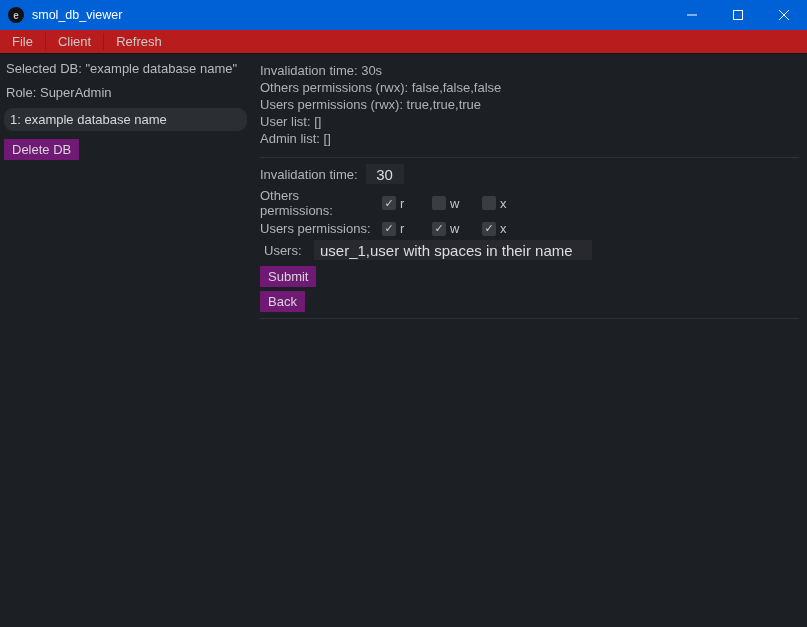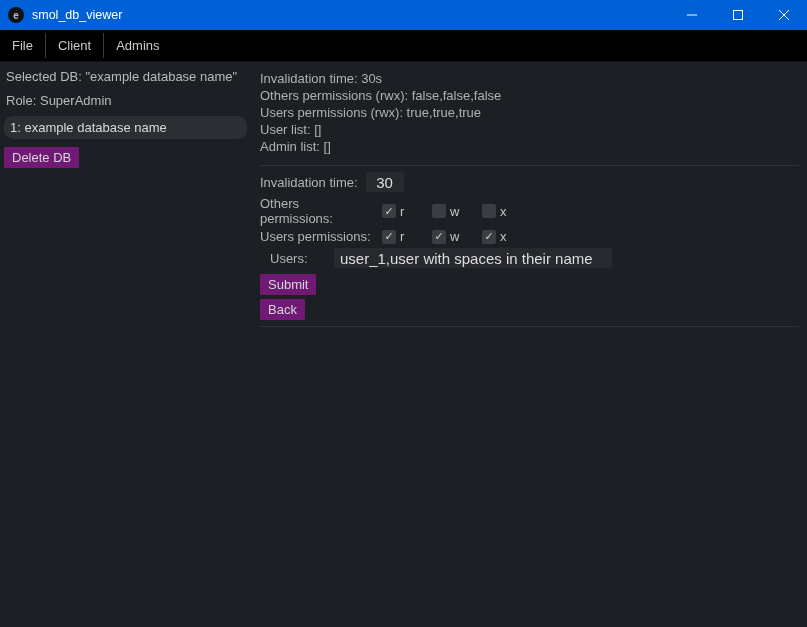--- a/index.html
+++ b/index.html
@@ -27,22 +27,22 @@
   .titlebar .spacer { flex: 1 1 auto; }
   .titlebar .win-btn {
     width: 46px; height: 30px;
     display: flex; align-items: center; justify-content: center;
     color: #fff;
   }
   .titlebar .win-btn svg { stroke: #fff; }
 
   
   .menubar {
-    background: #000000;
-    height: 32px;
+    background: #b91c1c;
+    height: 24px;
     display: flex;
     align-items: stretch;
     border-bottom: 1px solid #121316;
   }
   .menubar .menu-item {
     padding: 0 12px;
     display: flex; align-items: center;
     color: #c9cacb;
     font-size: 13px;
   }
@@ -148,22 +148,22 @@
     content: "✓";
     color: #cfd0d1;
     font-size: 11px;
     line-height: 1;
   }
   .chk-label { color: #c4c5c7; }
 
   .labeled-input {
     display: flex;
     align-items: center;
-    margin: 4px 10px;
-    gap: 18px;
+    margin: 4px 4px;
+    gap: 4px;
   }
   .labeled-input .label { width: 46px; color: #b3b4b6; }
 
   .btn-row { margin-top: 4px; }
   .btn-row .btn { margin: 2px 4px 2px 0; }
 
   .content-sep {
     border: none;
     border-top: 1px solid #2f3237;
     margin: 8px 0 0 0;
@@ -192,21 +192,21 @@
         <line x1="10" y1="0" x2="0" y2="10" stroke-width="1"></line>
       </svg>
   </div>
 </div>
 
 <div class="menubar">
   <div class="menu-item">File</div>
   <div class="menu-sep"></div>
   <div class="menu-item">Client</div>
   <div class="menu-sep"></div>
-  <div class="menu-item">Admins</div>
+  <div class="menu-item">Refresh</div>
 </div>
 
 <div class="main">
 
   <div class="sidebar">
     <div class="info">Selected DB: "example database name"</div>
     <div class="info">Role: SuperAdmin</div>
     <div class="db-list">
       <div class="db-item">1: example database name</div>
     </div>

